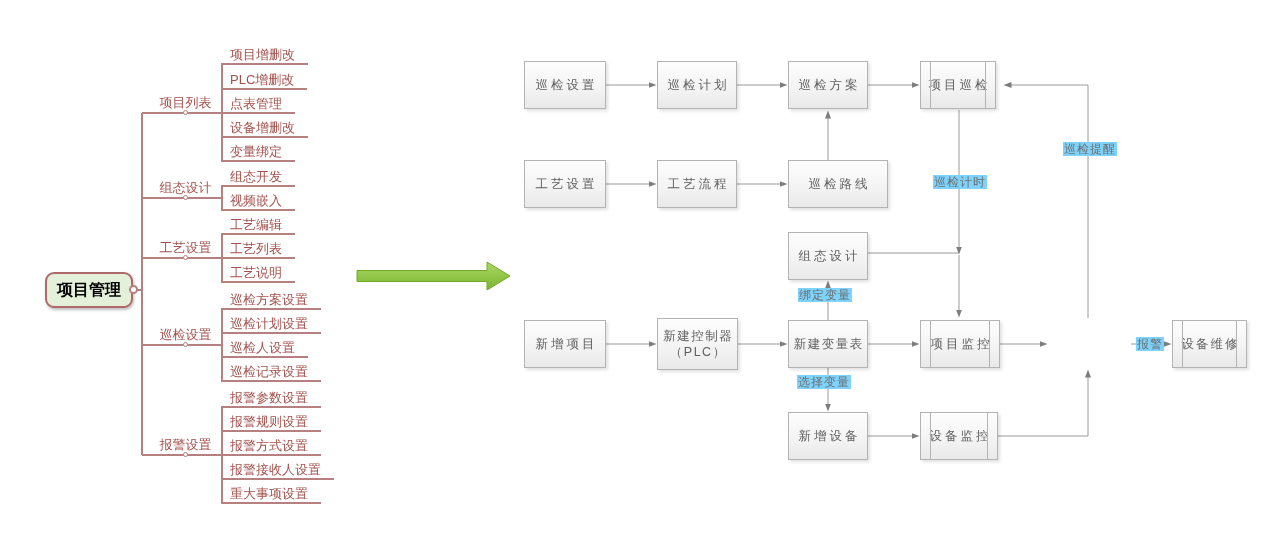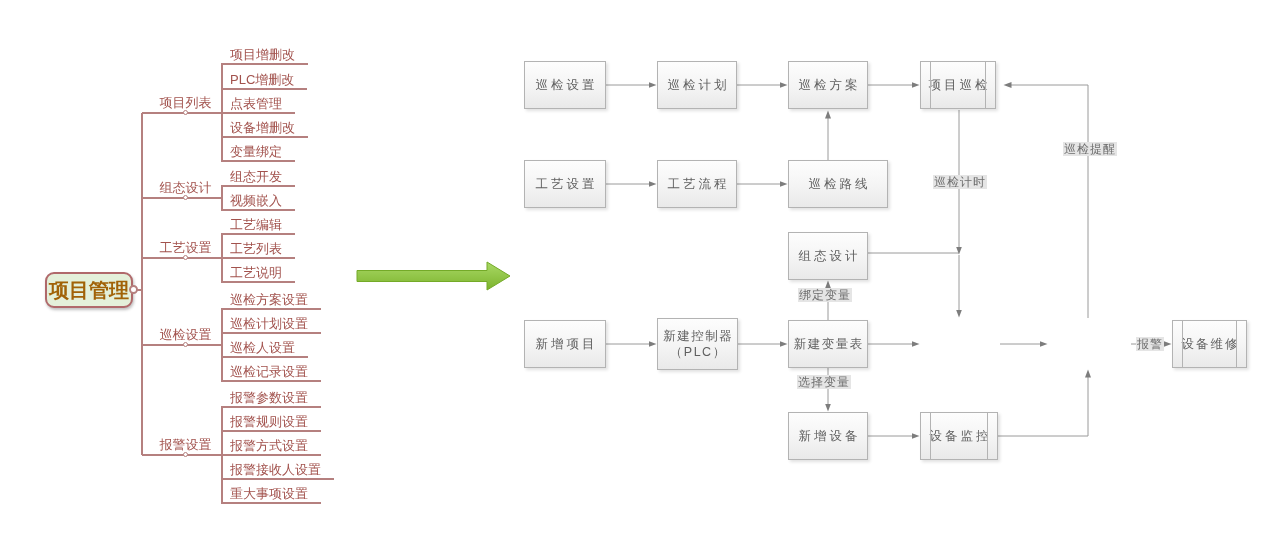--- a/index.html
+++ b/index.html
@@ -19,21 +19,21 @@
   #stage{position:relative;width:1272px;height:559px;background:#fff;overflow:hidden;}
   #lines{position:absolute;left:0;top:0;width:1272px;height:559px;pointer-events:none;}
 
   
   .mm-root{
     position:absolute;left:45px;top:272px;width:88px;height:36px;
     background:var(--root-fill);
     border:2px solid var(--root-border);
     border-radius:9px;
     display:flex;align-items:center;justify-content:center;
-    font-size:20px;font-weight:bold;color:#a16207;
+    font-size:16px;font-weight:bold;color:#000000;
     box-shadow:1px 2px 3px rgba(0,0,0,.25);
   }
   .mm-ring{
     position:absolute;width:9px;height:9px;border:2px solid var(--mindmap-line);
     border-radius:50%;background:#fff;
   }
   .mm-branch{
     position:absolute;left:142px;width:81px;height:18px;
     border-bottom:2px solid var(--mindmap-line);
     display:flex;align-items:center;justify-content:space-between;
@@ -62,21 +62,21 @@
     display:flex;flex-direction:column;align-items:center;justify-content:center;
     text-align:center;line-height:16px;white-space:nowrap;
   }
   .fn.bars::before,.fn.bars::after{
     content:"";position:absolute;top:0;bottom:0;width:1px;background:var(--flow-border);
   }
   .fn.bars::before{left:9px;}
   .fn.bars::after{right:9px;}
   .fn .ls-sm{letter-spacing:1.5px;text-indent:1.5px;}
   .edge-label{
-    position:absolute;background:#e5e5e5;color:var(--edge-text);
+    position:absolute;background:#7dd3fc;color:var(--edge-text);
     font-size:12px;letter-spacing:1px;line-height:14px;padding:0 1px;white-space:nowrap;
   }
 </style>
 </head>
 <body>
 
 <div id="stage">
 
   <svg id="lines" viewBox="0 0 1272 559">
     <defs>
@@ -184,20 +184,21 @@
   <div class="fn" style="left:788px;top:160px;width:100px;height:48px;">巡检路线</div>
 
   <div class="fn" style="left:788px;top:232px;width:80px;height:48px;">组态设计</div>
 
   <div class="fn" style="left:524px;top:320px;width:82px;height:48px;">新增项目</div>
   <div class="fn" style="left:657px;top:318px;width:81px;height:52px;">
     <span class="ls-sm">新建控制器</span>
     <span class="ls-sm">（PLC）</span>
   </div>
   <div class="fn" style="left:788px;top:320px;width:80px;height:48px;letter-spacing:1.5px;text-indent:1.5px;">新建变量表</div>
+  <div class="fn bars" style="left:920px;top:320px;width:80px;height:48px;">项目监控</div>
   <div class="fn bars" style="left:1172px;top:320px;width:75px;height:48px;letter-spacing:2px;text-indent:2px;">设备维修</div>
 
   <div class="fn" style="left:788px;top:412px;width:80px;height:48px;">新增设备</div>
   <div class="fn bars" style="left:920px;top:412px;width:78px;height:48px;">设备监控</div>
 
   <div class="edge-label" style="left:933px;top:175px;">巡检计时</div>
   <div class="edge-label" style="left:1063px;top:142px;">巡检提醒</div>
   <div class="edge-label" style="left:798px;top:288px;">绑定变量</div>
   <div class="edge-label" style="left:797px;top:375px;">选择变量</div>
   <div class="edge-label" style="left:1136px;top:337px;">报警</div>

